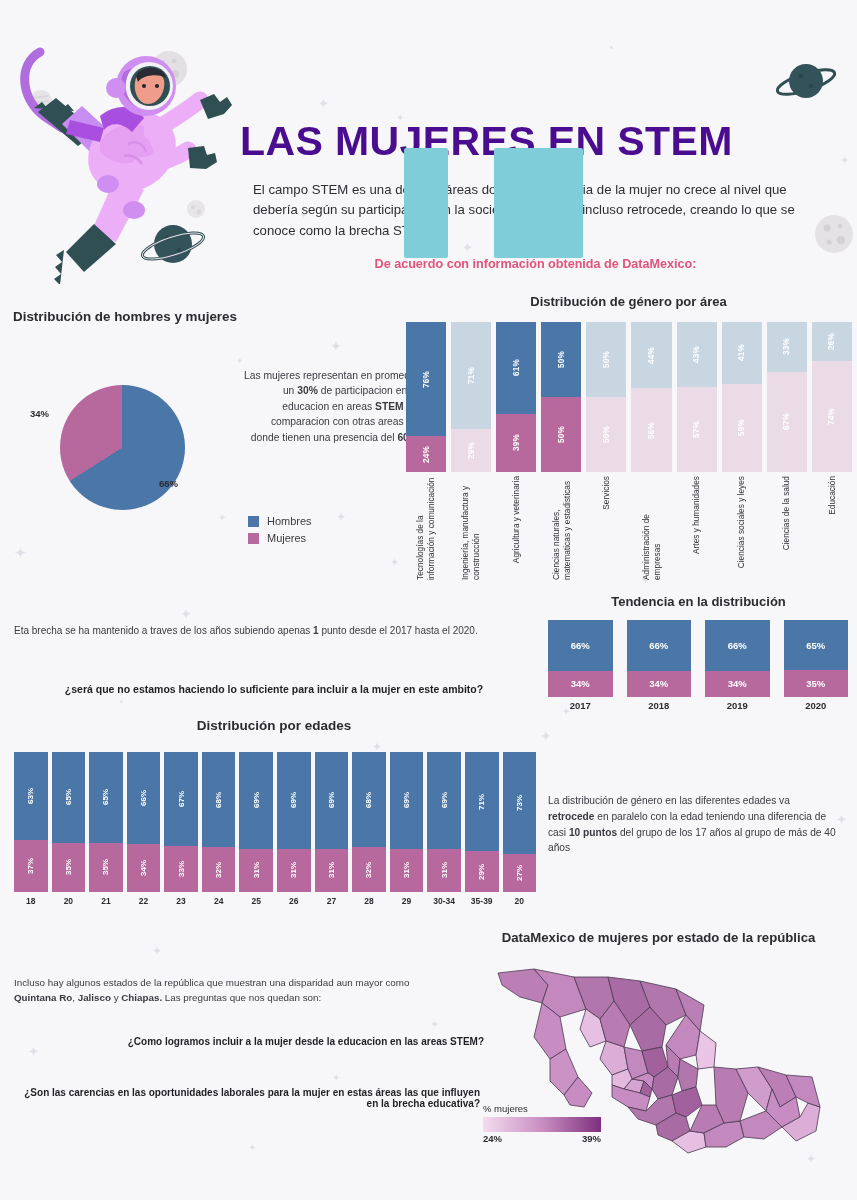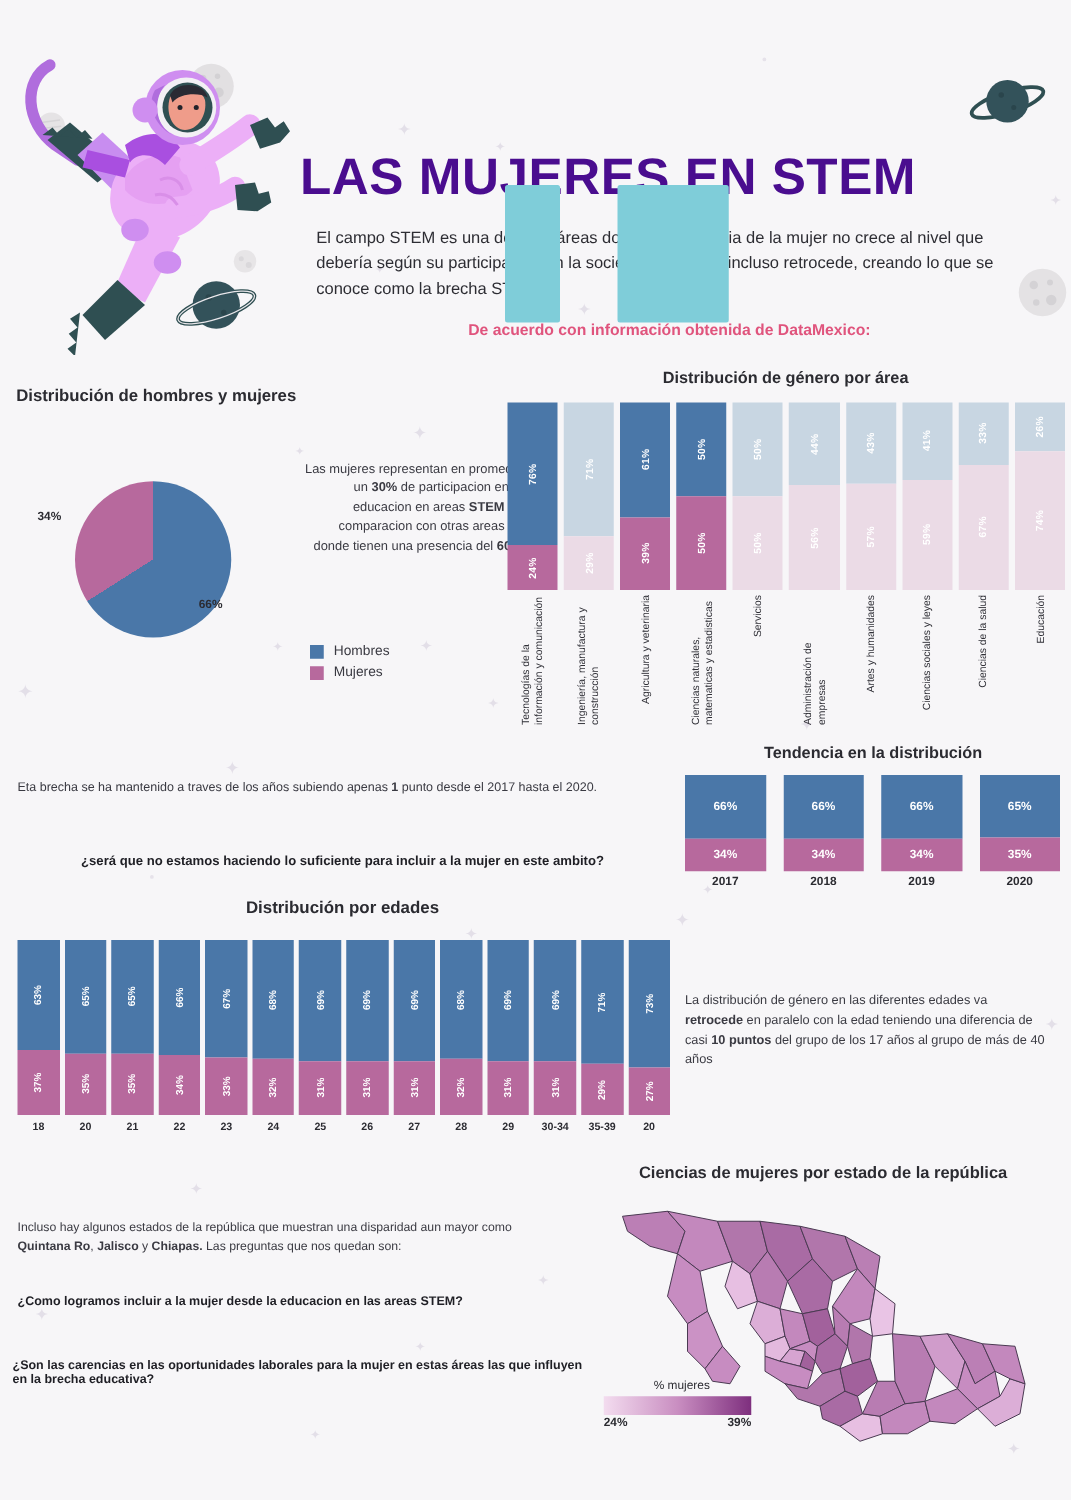--- a/index.html
+++ b/index.html
@@ -101,30 +101,30 @@
   #ages { position: absolute; left: 14px; top: 752px; width: 522px; height: 160px; display: flex; gap: 4px; }
   .gcol { flex: 1; display: flex; flex-direction: column; }
   .gstack { height: 140px; display: flex; flex-direction: column; }
   .gseg { display: flex; align-items: center; justify-content: center; }
   .gseg span { writing-mode: vertical-rl; transform: rotate(180deg); font-size: 8px; font-weight: 700; color: #fff; }
   .gage { text-align: center; font-size: 8.5px; font-weight: 700; color: #2b2b31; padding-top: 4px; }
   #ages-note { position: absolute; left: 548px; top: 793px; width: 290px; font-size: 10.2px; line-height: 1.55; color: #3a3a42; }
 
   
   #b1 { position: absolute; left: 14px; top: 976px; width: 440px; font-size: 9.8px; line-height: 1.5; color: #3a3a42; }
-  .q { position: absolute; width: 470px; font-size: 10px; font-weight: 700; color: #1f1f25; text-align: left; }
+  .q { position: absolute; width: 470px; font-size: 10px; font-weight: 700; color: #1f1f25; text-align: right; }
   #q1 { left: 14px; top: 1036px; }
   #q2 { left: 14px; top: 1062px; }
   #q3 { left: 10px; top: 1087px; }
 
   
   #map-title { position: absolute; left: 460px; top: 930px; width: 397px; font-size: 13.2px; font-weight: 700; color: #2b2b31; text-align: center; }
   #map-svg { position: absolute; left: 490px; top: 955px; }
   #map-legend { position: absolute; left: 483px; top: 1103px; width: 125px; }
-  #ml-title { font-size: 9.5px; color: #2b2b31; margin-bottom: 3px; margin-left: 40px; }
+  #ml-title { font-size: 9.5px; color: #2b2b31; margin-bottom: 3px; }
   #ml-bar { width: 118px; height: 15px; background: linear-gradient(90deg,#f3dcef,#c98ec1,#7e2f7e); }
   #ml-vals { display: flex; justify-content: space-between; width: 118px; font-size: 9.5px; font-weight: 700; color: #2b2b31; padding-top: 1px; }
 </style>
 </head>
 <body>
 
 <div id="page">
 
   <div class="star" style="left:318px;top:96px;font-size:13px;">✦</div>
   <div class="star" style="left:396px;top:112px;font-size:10px;">✦</div>
@@ -579,21 +579,21 @@
         </div>
         <div class="gage">20</div>
       </div>
     </div>
   <div id="ages-note">La distribución de género en las diferentes edades va <b>retrocede</b> en paralelo con la edad teniendo una diferencia de casi <b>10 puntos</b> del grupo de los 17 años al grupo de más de 40 años</div>
 
   <div id="b1">Incluso hay algunos estados de la república que muestran una disparidad aun mayor como <b>Quintana Ro</b>, <b>Jalisco</b> y <b>Chiapas.</b> Las preguntas que nos quedan son:</div>
   <div class="q" id="q1">¿Como logramos incluir a la mujer desde la educacion en las areas STEM?</div>
   <div class="q" id="q3">¿Son las carencias en las oportunidades laborales para la mujer en estas áreas las que influyen en la brecha educativa?</div>
 
-  <div id="map-title">Ciencias de mujeres por estado de la república</div>
+  <div id="map-title">DataMexico de mujeres por estado de la república</div>
   <svg id="map-svg" width="360" height="215" viewBox="0 0 360 215">
     <g stroke="#4a3a52" stroke-width="0.8" stroke-linejoin="round">
       <path d="M8 18 L44 14 L58 30 L52 48 L30 42 L12 30 Z" fill="#bb7fb5"></path>
       <path d="M44 14 L84 22 L96 54 L70 62 L52 48 L58 30 Z" fill="#c388bd"></path>
       <path d="M52 48 L70 62 L76 94 L60 104 L44 82 Z" fill="#c78cc1"></path>
       <path d="M60 104 L76 94 L88 122 L74 140 L60 126 Z" fill="#cb92c5"></path>
       <path d="M74 140 L88 122 L102 138 L94 152 L80 150 Z" fill="#c78cc1"></path>
       <path d="M84 22 L118 22 L124 46 L110 64 L96 54 Z" fill="#b176ab"></path>
       <path d="M118 22 L150 26 L160 52 L140 70 L124 46 Z" fill="#a96ba4"></path>
       <path d="M96 54 L110 64 L116 86 L100 92 L90 74 Z" fill="#e7bfe2"></path>

